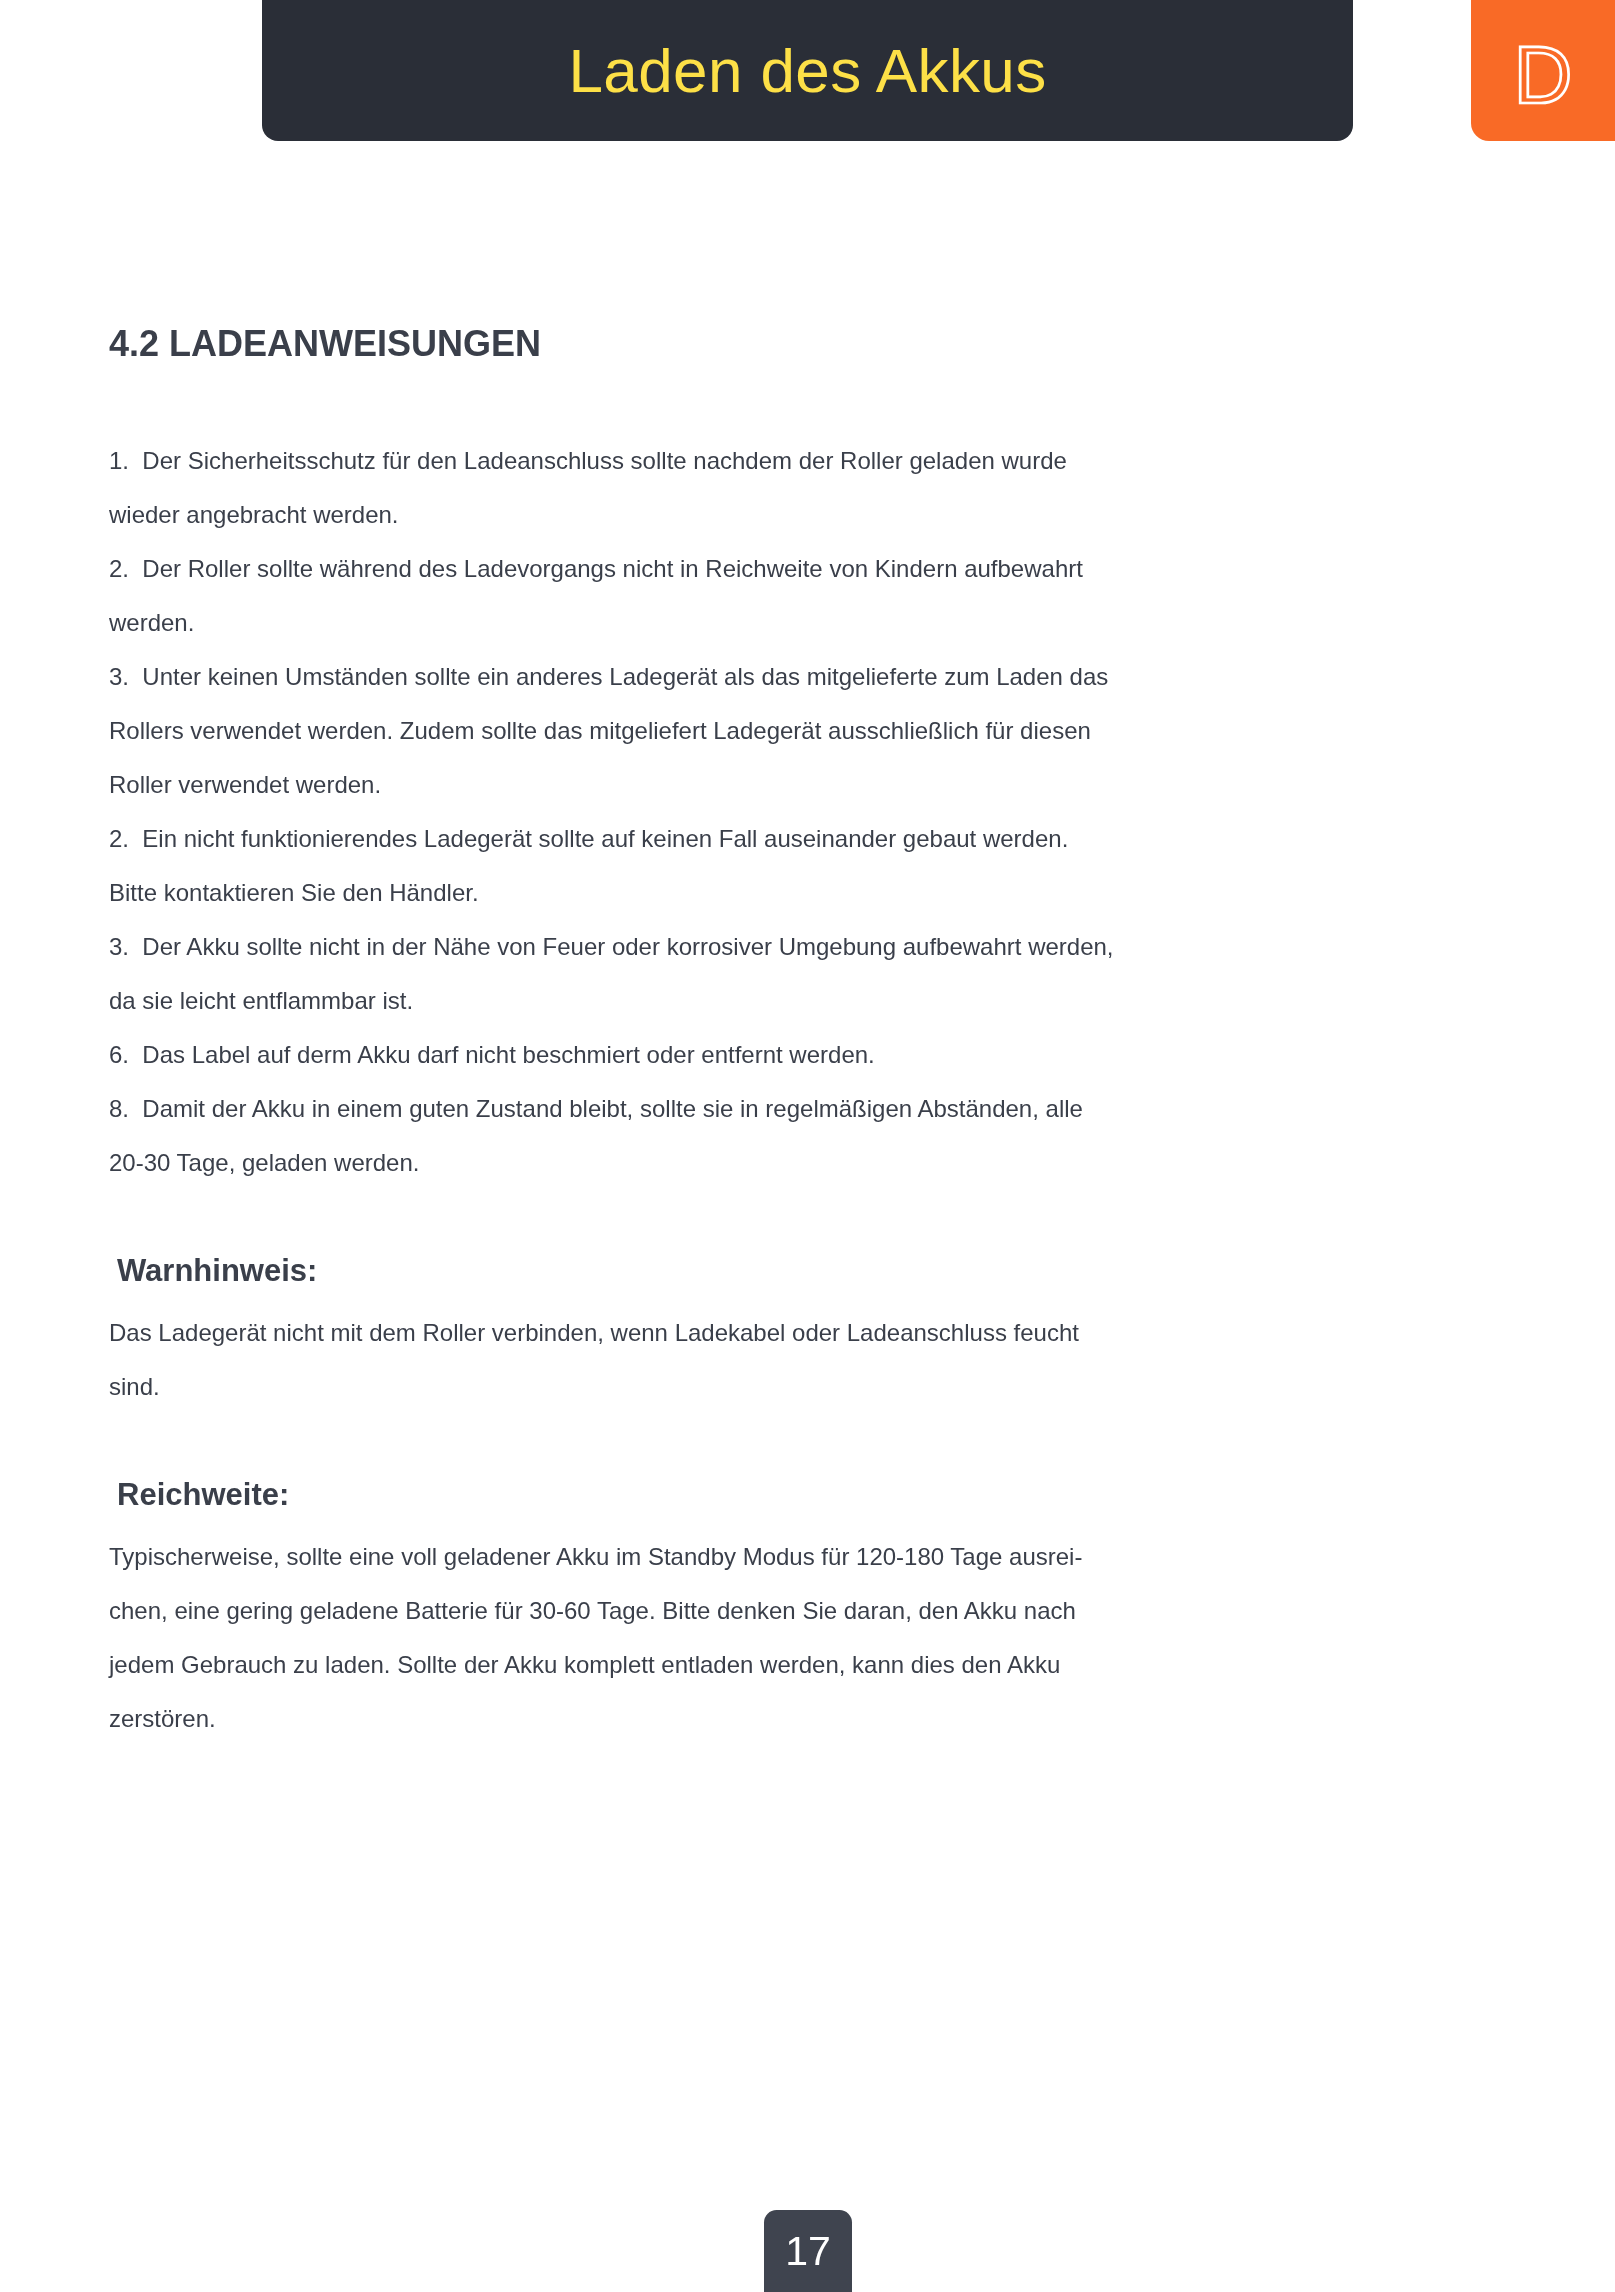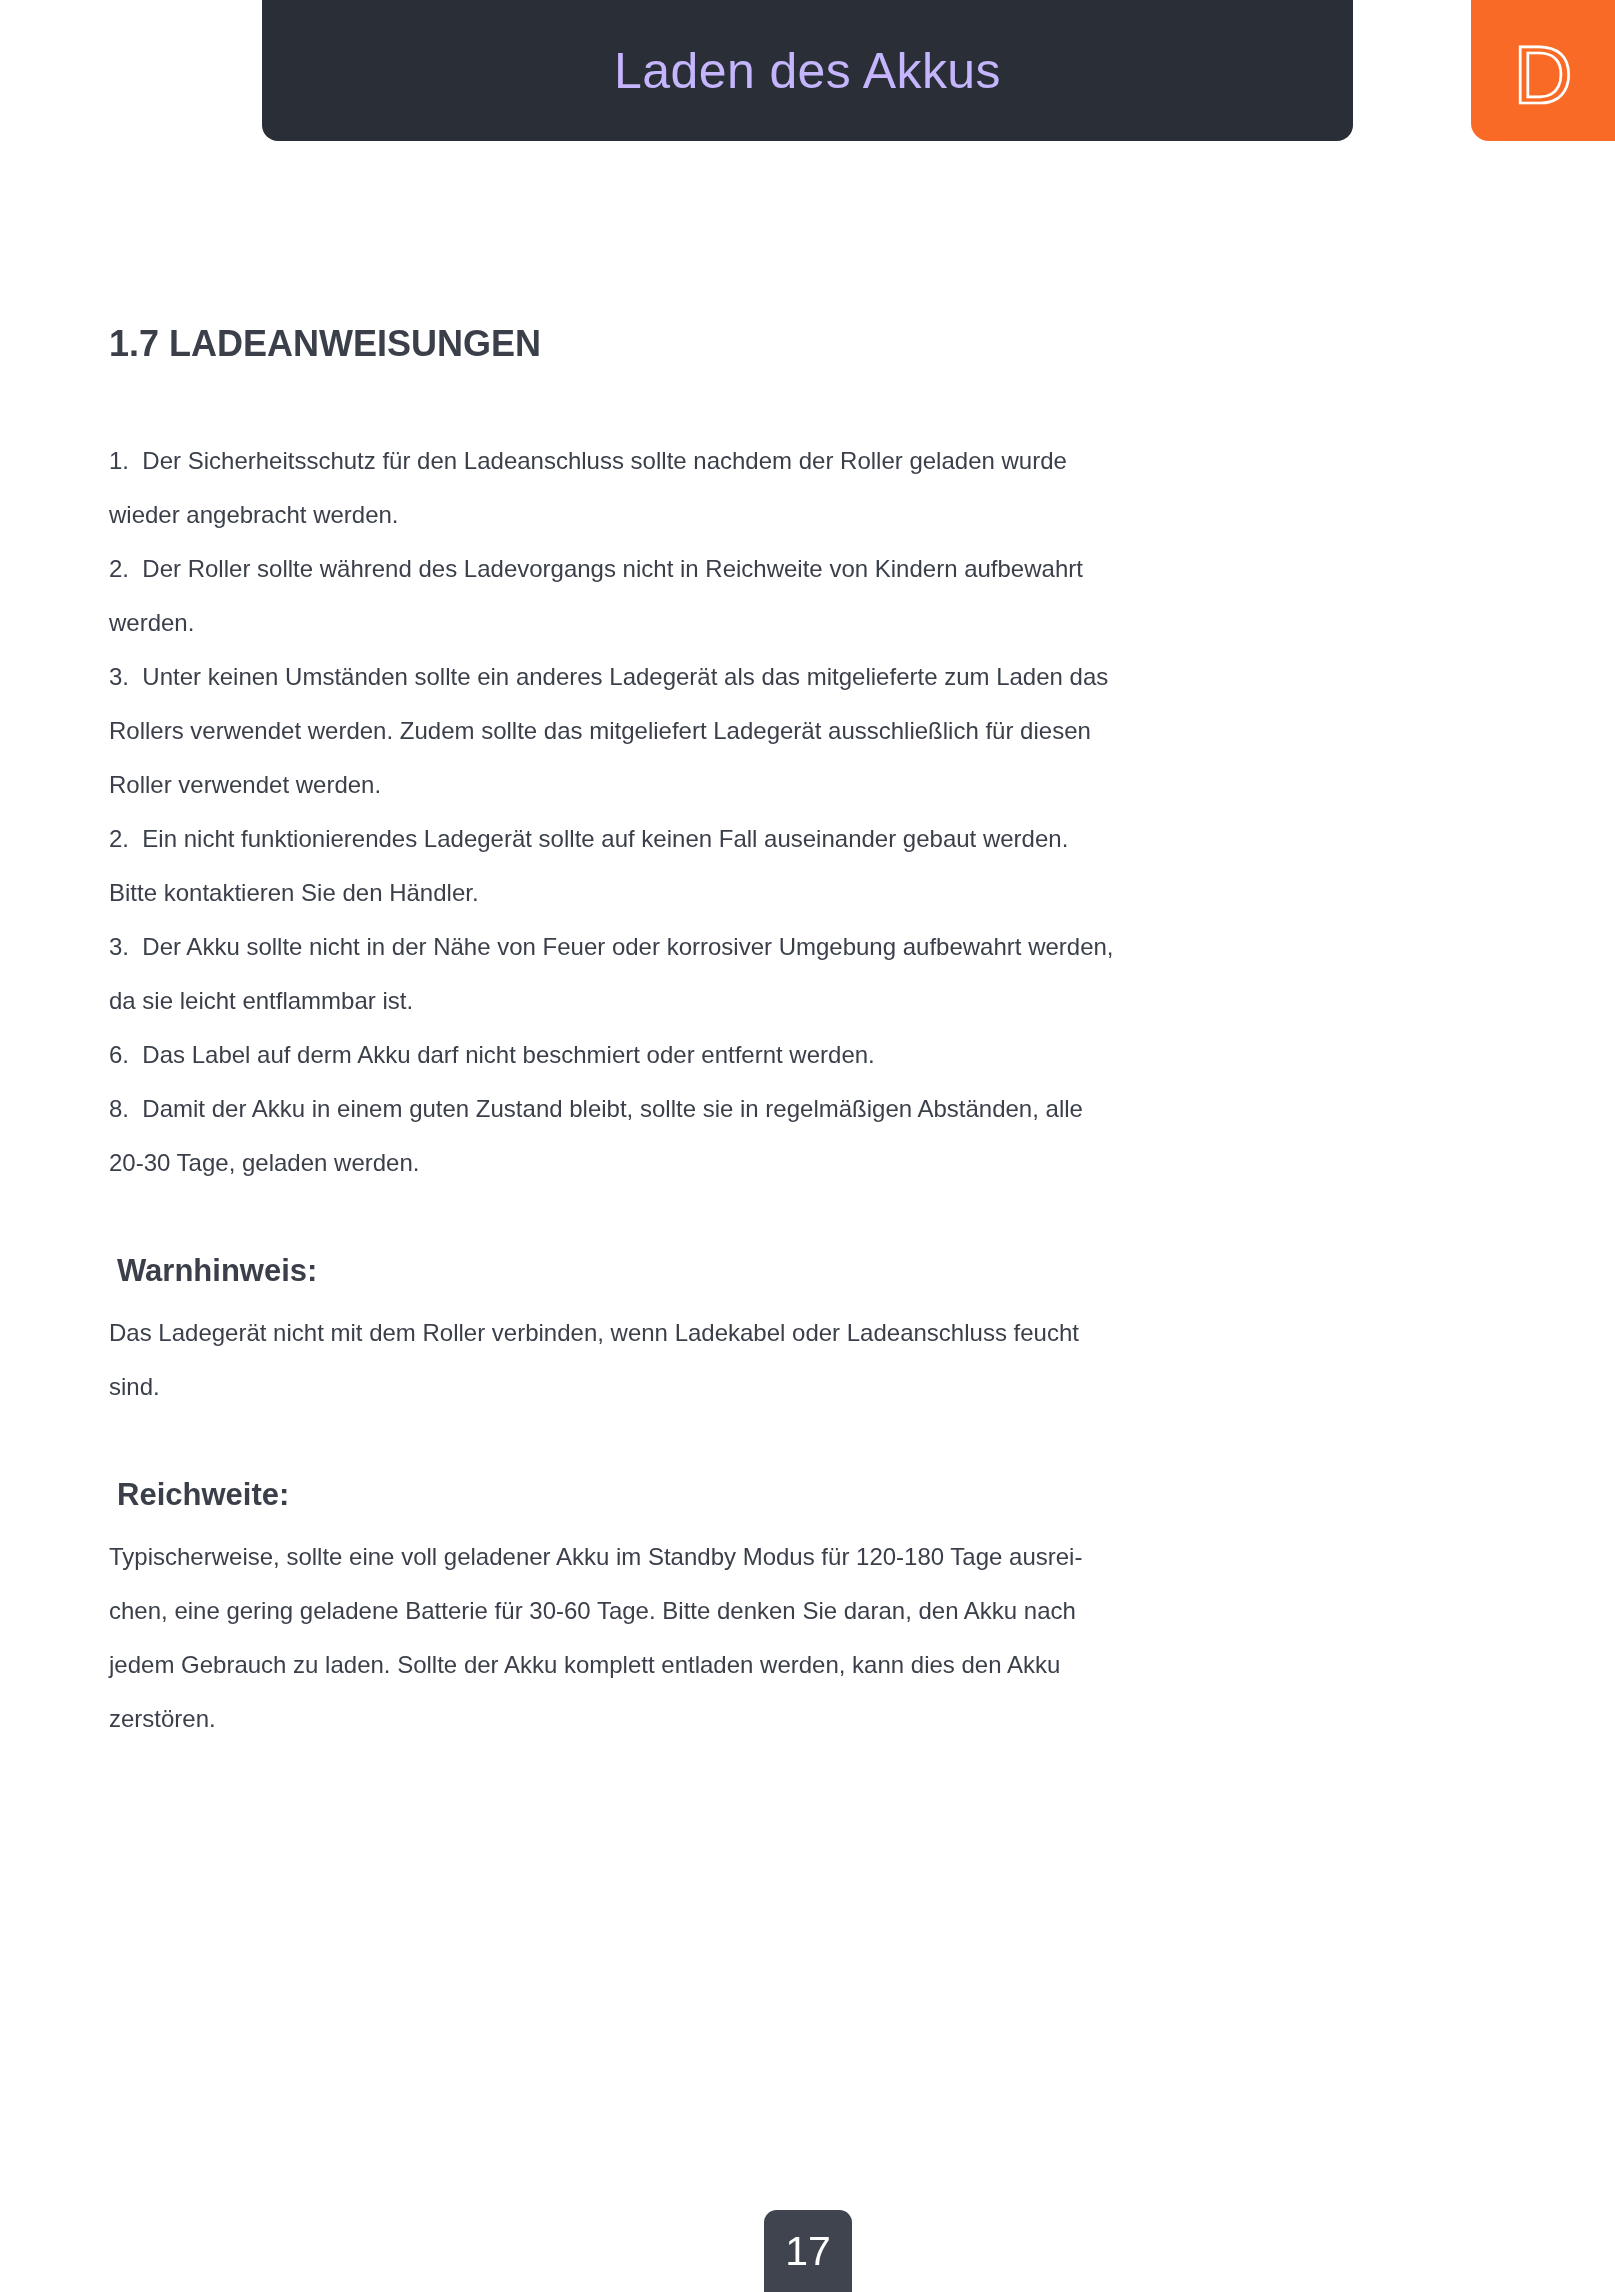--- a/index.html
+++ b/index.html
@@ -21,22 +21,22 @@
     width: 1091px;
     height: 141px;
     background: var(--header-bg, #2A2E37);
     border-radius: 0 0 16px 16px;
     display: flex;
     align-items: center;
     justify-content: center;
   }
   .title-bar h1 {
     margin: 0;
-    color: #c4b5fd;
-    font-size: 50px;
+    color: #fde047;
+    font-size: 62px;
     font-weight: 400;
     letter-spacing: 0.4px;
   }
 
   
   .logo-badge {
     position: absolute;
     left: 1471px;
     top: 0;
     width: 144px;
@@ -116,21 +116,21 @@
     <h1>Laden des Akkus</h1>
   </header>
 
   <div class="logo-badge">
     <svg class="logo-svg" width="64" height="75" viewBox="0 0 72 84">
       <text x="36" y="78" text-anchor="middle">D</text>
     </svg>
   </div>
 
   <main class="content">
-    <h2>1.7 LADEANWEISUNGEN</h2>
+    <h2>4.2 LADEANWEISUNGEN</h2>
 
     <div class="list">
       <p class="body-text">1.  Der Sicherheitsschutz für den Ladeanschluss sollte nachdem der Roller geladen wurde
 wieder angebracht werden.</p>
       <p class="body-text">2.  Der Roller sollte während des Ladevorgangs nicht in Reichweite von Kindern aufbewahrt
 werden.</p>
       <p class="body-text">3.  Unter keinen Umständen sollte ein anderes Ladegerät als das mitgelieferte zum Laden das
 Rollers verwendet werden. Zudem sollte das mitgeliefert Ladegerät ausschließlich für diesen
 Roller verwendet werden.</p>
       <p class="body-text">2.  Ein nicht funktionierendes Ladegerät sollte auf keinen Fall auseinander gebaut werden.

